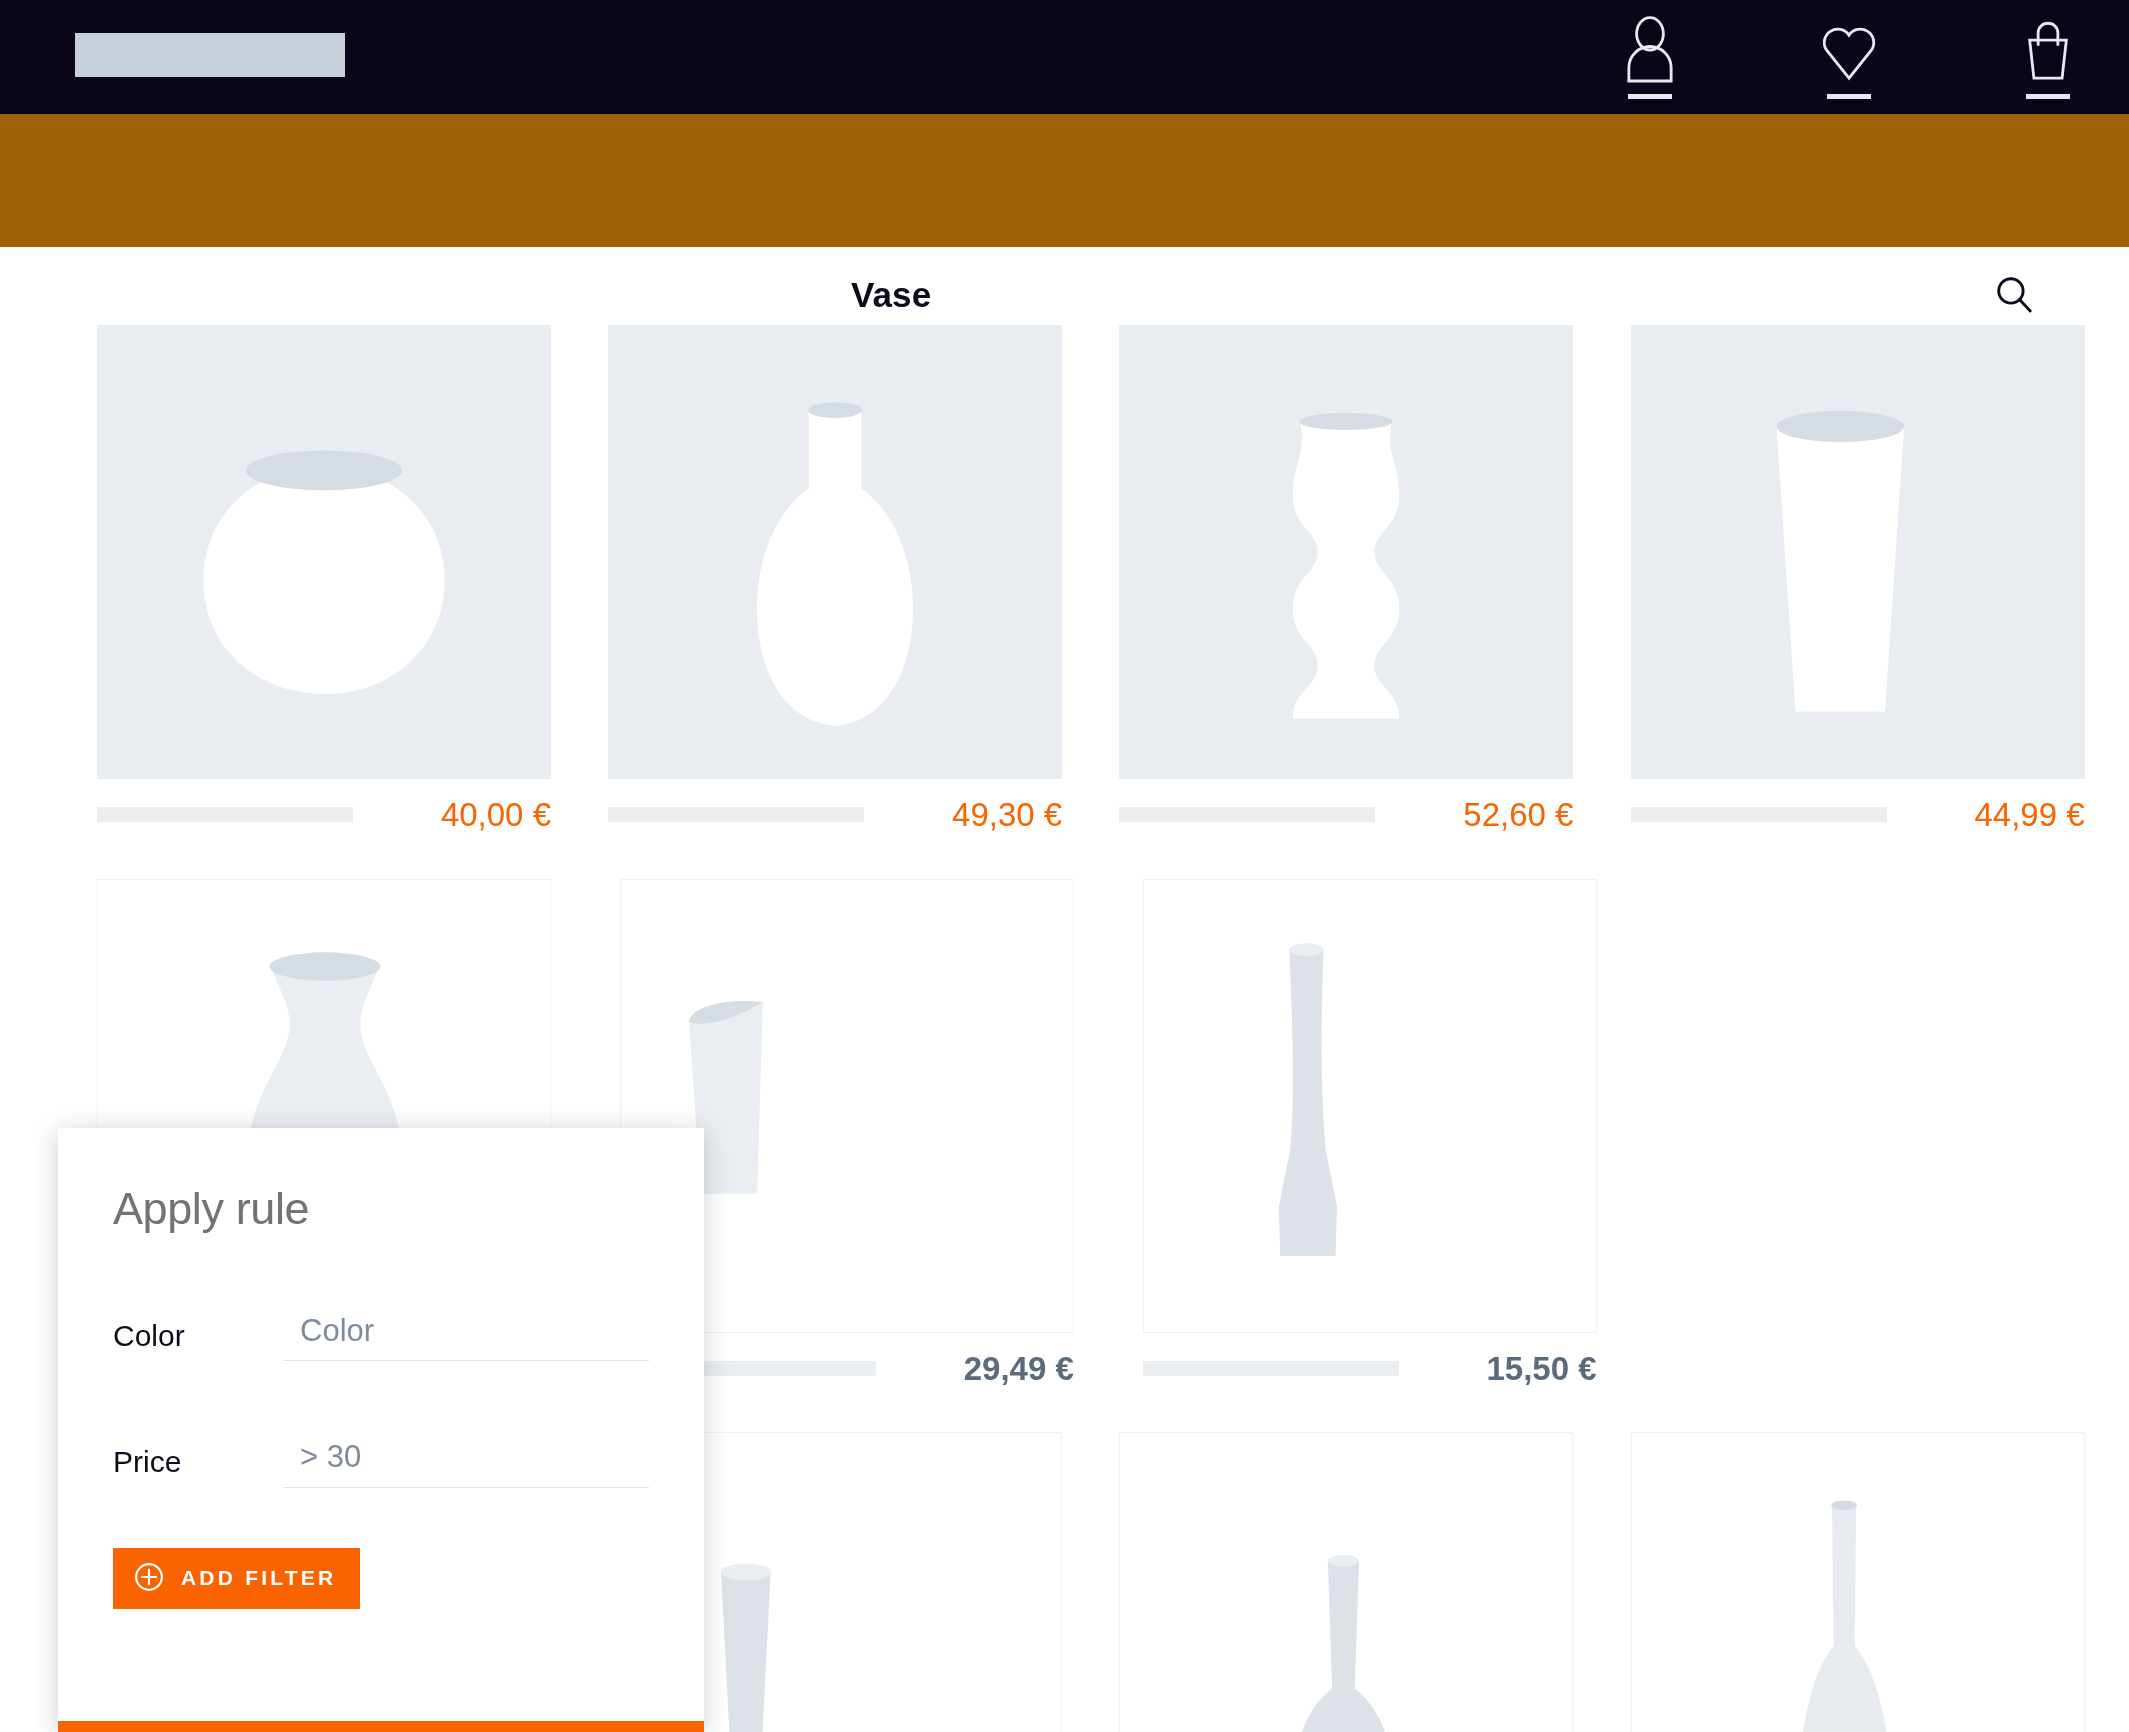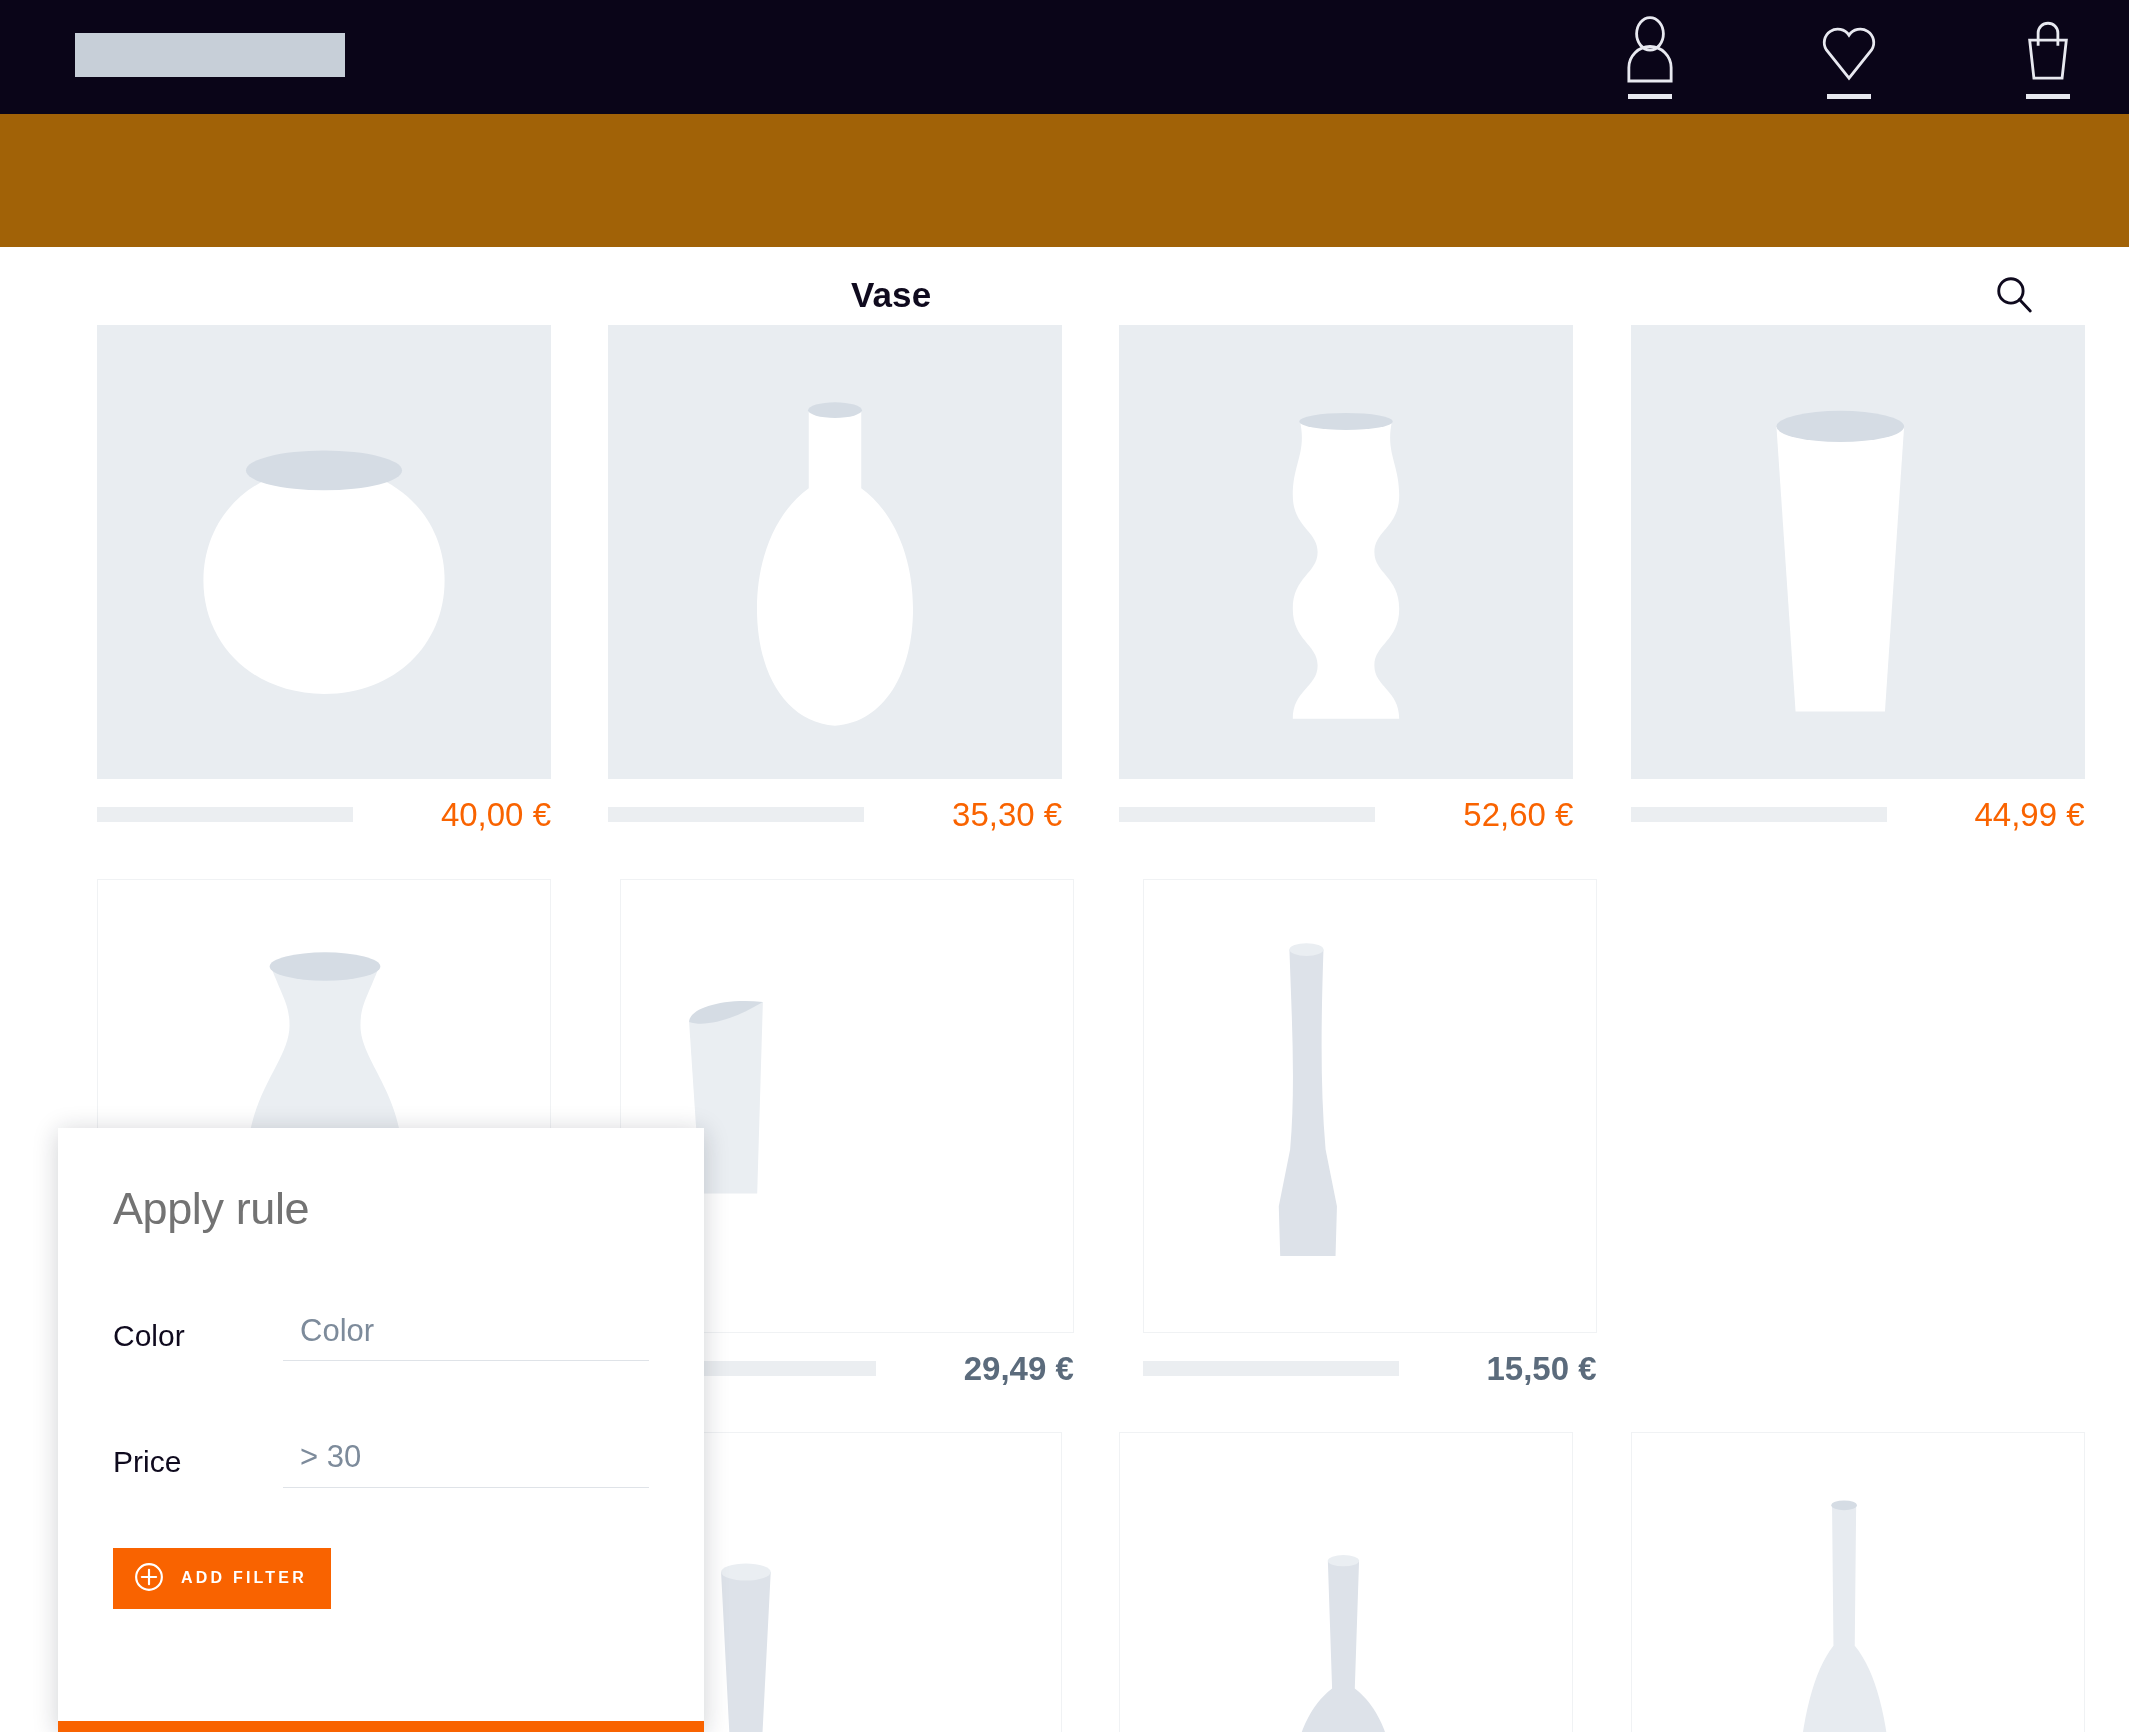--- a/index.html
+++ b/index.html
@@ -175,21 +175,21 @@
     margin-top: 60px;
     display: inline-flex;
     align-items: center;
     gap: 17px;
     background: #f96300;
     border: none;
     padding: 14px 24px 14px 21px;
     cursor: pointer;
   }
   .add-filter-label {
-    font-size: 16px;
+    font-size: 21px;
     font-weight: bold;
     color: #ffffff;
     letter-spacing: 3.2px;
   }
   .modal-accent {
     position: absolute;
     left: 0; bottom: 0;
     width: 646px;
     height: 11.4px;
     background: #f96300;
@@ -266,21 +266,21 @@
 
     <div class="card">
       <div class="thumb filled">
         <svg class="vase-svg" width="454" height="454" viewBox="0 0 640 640">
           <path d="M283 120 L357 120 L357 230 C 405 265 430 330 430 400 C 430 490 390 560 320 565 C 250 560 210 490 210 400 C 210 330 235 265 283 230 Z" fill="#ffffff"></path>
           <ellipse cx="320" cy="120" rx="38" ry="11" fill="#d5dce4"></ellipse>
         </svg>
       </div>
       <div class="meta">
         <div class="title-bar"></div>
-        <div class="price accent">35,30 €</div>
+        <div class="price accent">49,30 €</div>
       </div>
     </div>
 
     <div class="card">
       <div class="thumb filled">
         <svg class="vase-svg" width="454" height="454" viewBox="0 0 640 640">
           <path d="M255 135 L385 135 C 375 180 395 195 395 240 C 395 285 360 290 360 320 C 360 350 395 355 395 400 C 395 445 360 450 360 480 C 360 510 395 515 395 555 L 245 555 C 245 515 280 510 280 480 C 280 450 245 445 245 400 C 245 355 280 350 280 320 C 280 290 245 285 245 240 C 245 195 265 180 255 135 Z" fill="#ffffff"></path>
           <ellipse cx="320" cy="136" rx="66" ry="12" fill="#d5dce4"></ellipse>
         </svg>
       </div>

